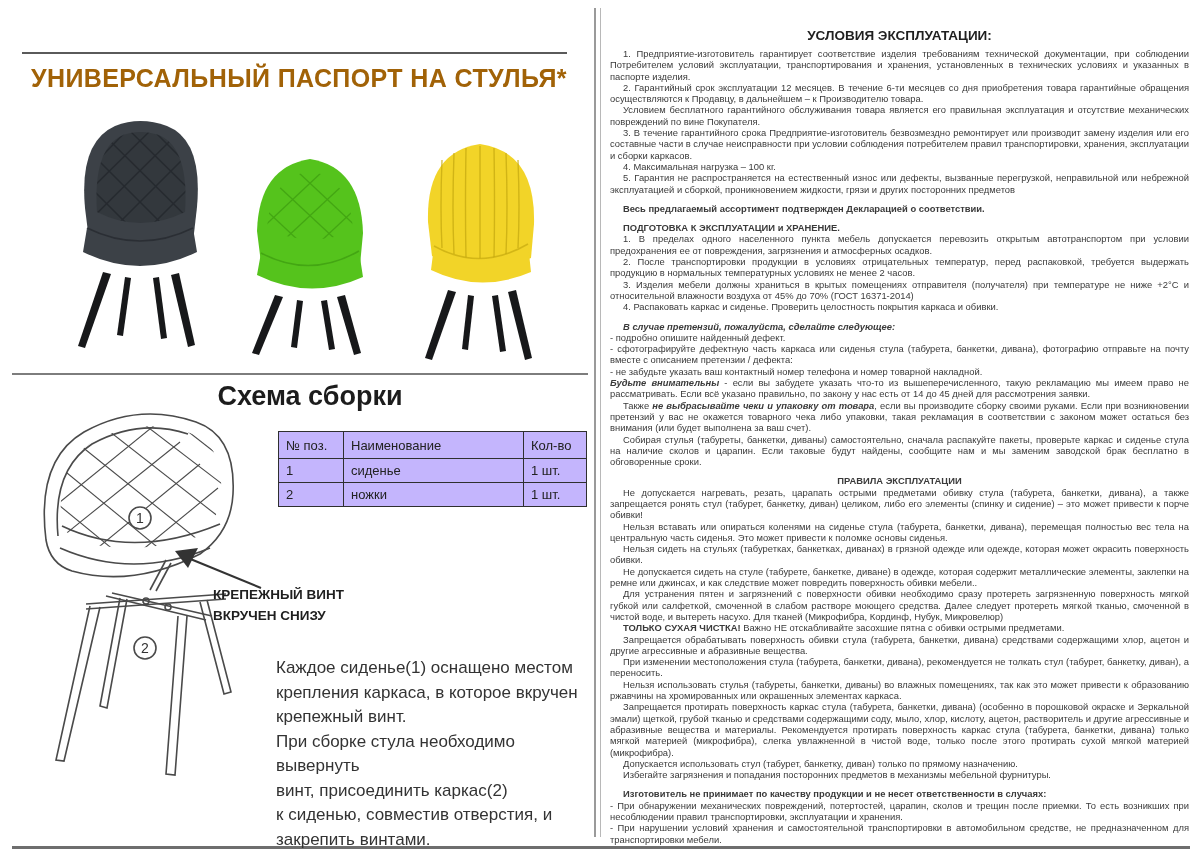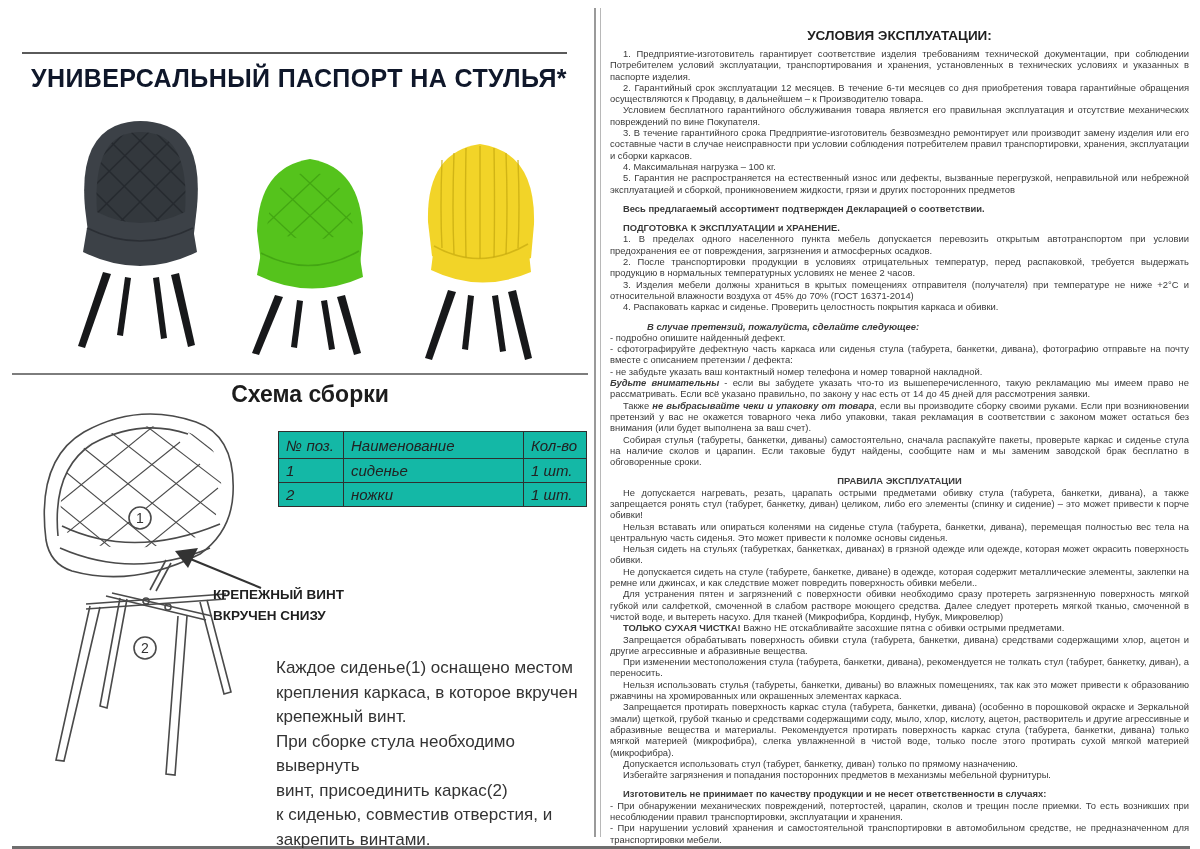--- a/index.html
+++ b/index.html
@@ -1,28 +1,28 @@
 <!DOCTYPE html>
 <html><head>
 <meta charset="utf-8">
 <style>
   html,body{margin:0;padding:0;background:#fff;}
   .page{position:relative;width:1200px;height:849px;background:#ffffff;overflow:hidden;
         font-family:"Liberation Sans",sans-serif;color:#2c2c2c;}
   
   .top-rule{position:absolute;left:22px;top:52px;width:545px;height:2px;background:#5a5a5a;}
   .doc-title{position:absolute;left:18px;top:64px;width:562px;text-align:center;
-             font-size:25px;font-weight:bold;letter-spacing:.4px;color:#0f172a;margin:0;}
+             font-size:25px;font-weight:bold;letter-spacing:.4px;color:#a16207;margin:0;}
   .chair-svg{position:absolute;}
   .mid-rule{position:absolute;left:12px;top:373px;width:576px;height:2px;background:#7d7d7d;}
   .assembly-title{position:absolute;left:20px;top:381px;width:580px;text-align:center;
-                  font-size:23px;font-weight:bold;color:#1c1c1c;margin:0;}
+                  font-size:27px;font-weight:bold;color:#1c1c1c;margin:0;}
   .diagram-svg{position:absolute;left:28px;top:408px;width:300px;height:372px;z-index:1;}
   .parts-table{position:absolute;left:278px;top:431px;border-collapse:collapse;z-index:2;
-               font-size:15px;color:#222;background:#14b8a6;font-style:italic;}
+               font-size:13px;color:#222;background:#c4b5fd;}
   .parts-table th,.parts-table td{border:1.6px solid #2f2f2f;padding:1px 7px;font-weight:normal;
                text-align:left;height:21px;white-space:nowrap;}
   .parts-table th{height:24px;}
   .col-num{width:50px;}.col-name{width:165px;}.col-qty{width:48px;}
   .screw-note{position:absolute;left:213px;top:584px;font-size:13.5px;font-weight:bold;
               line-height:21px;white-space:pre-line;color:#1f1f1f;z-index:2;}
   .instructions{position:absolute;left:276px;top:620px;width:312px;font-size:17px;
                 line-height:24.5px;color:#333;white-space:pre-line;z-index:2;margin-top:36px;}
   
   .divider{position:absolute;left:594px;top:8px;bottom:12px;width:4px;
@@ -213,21 +213,21 @@
         <p class="rp ind"><span>Условием бесплатного гарантийного обслуживания товара является его правильная эксплуатация и отсутствие механических повреждений по вине Покупателя.</span></p>
         <p class="rp ind"><span>3. В течение гарантийного срока Предприятие-изготовитель безвозмездно ремонтирует или производит замену изделия или его составные части в случае неисправности при условии соблюдения потребителем правил транспортировки, хранения, эксплуатации и сборки каркасов.</span></p>
         <p class="rp ind"><span>4. Максимальная нагрузка – 100 кг.</span></p>
         <p class="rp ind"><span>5. Гарантия не распространяется на естественный износ или дефекты, вызванные перегрузкой, неправильной или небрежной эксплуатацией и сборкой, проникновением жидкости, грязи и других посторонних предметов</span></p>
         <p class="rp ind gap"><span style="font-weight: bold;">Весь предлагаемый ассортимент подтвержден Декларацией о соответствии.</span></p>
         <p class="rp ind gap"><span style="font-weight: bold;">ПОДГОТОВКА К ЭКСПЛУАТАЦИИ и ХРАНЕНИЕ.</span></p>
         <p class="rp ind"><span>1. В пределах одного населенного пункта мебель допускается перевозить открытым автотранспортом при условии предохранения ее от повреждения, загрязнения и атмосферных осадков.</span></p>
         <p class="rp ind"><span>2. После транспортировки продукции в условиях отрицательных температур, перед распаковкой, требуется выдержать продукцию в нормальных температурных условиях не менее 2 часов.</span></p>
         <p class="rp ind"><span>3. Изделия мебели должны храниться в крытых помещениях отправителя (получателя) при температуре не ниже +2°С и относительной влажности воздуха от 45% до 70% (ГОСТ 16371-2014)</span></p>
         <p class="rp ind"><span>4. Распаковать каркас и сиденье. Проверить целостность покрытия каркаса и обивки.</span></p>
-        <p class="rp ind gap"><span style="font-weight: bold; font-style: italic; margin-left: 24px;">В случае претензий, пожалуйста, сделайте следующее:</span></p>
+        <p class="rp ind gap"><span style="font-weight: bold; font-style: italic;">В случае претензий, пожалуйста, сделайте следующее:</span></p>
         <p class="rp"><span>- подробно опишите найденный дефект.</span></p>
         <p class="rp"><span>- сфотографируйте дефектную часть каркаса или сиденья стула (табурета, банкетки, дивана), фотографию отправьте на почту вместе с описанием претензии / дефекта:</span></p>
         <p class="rp"><span>- не забудьте указать ваш контактный номер телефона и номер товарной накладной.</span></p>
         <p class="rp"><span style="font-weight: bold; font-style: italic;">Будьте внимательны</span><span> - если вы забудете указать что-то из вышеперечисленного, такую рекламацию мы имеем право не рассматривать. Если всё указано правильно, по закону у нас есть от 14 до 45 дней для рассмотрения заявки.</span></p>
         <p class="rp ind"><span>Также </span><span style="font-weight: bold; font-style: italic;">не выбрасывайте чеки и упаковку от товара</span><span>, если вы производите сборку своими руками. Если при возникновении претензий у вас не окажется товарного чека либо упаковки, такая рекламация в соответствии с законом может остаться без внимания (или будет выполнена за ваш счет).</span></p>
         <p class="rp ind"><span>Собирая стулья (табуреты, банкетки, диваны) самостоятельно, сначала распакуйте пакеты, проверьте каркас и сиденье стула на наличие сколов и царапин. Если таковые будут найдены, сообщите нам и мы заменим заводской брак бесплатно в обговоренные сроки.</span></p>
         <p class="rp center gap"><span style="font-weight: bold;">ПРАВИЛА ЭКСПЛУАТАЦИИ</span></p>
         <p class="rp ind"><span>Не допускается нагревать, резать, царапать острыми предметами обивку стула (табурета, банкетки, дивана), а также запрещается ронять стул (табурет, банкетку, диван) целиком, либо его элементы (спинку и сидение) – это может привести к порче обивки!</span></p>
         <p class="rp ind"><span>Нельзя вставать или опираться коленями на сиденье стула (табурета, банкетки, дивана), перемещая полностью вес тела на центральную часть сиденья. Это может привести к поломке основы сиденья.</span></p>
         <p class="rp ind"><span>Нельзя сидеть на стульях (табуретках, банкетках, диванах) в грязной одежде или одежде, которая может окрасить поверхность обивки.</span></p>

